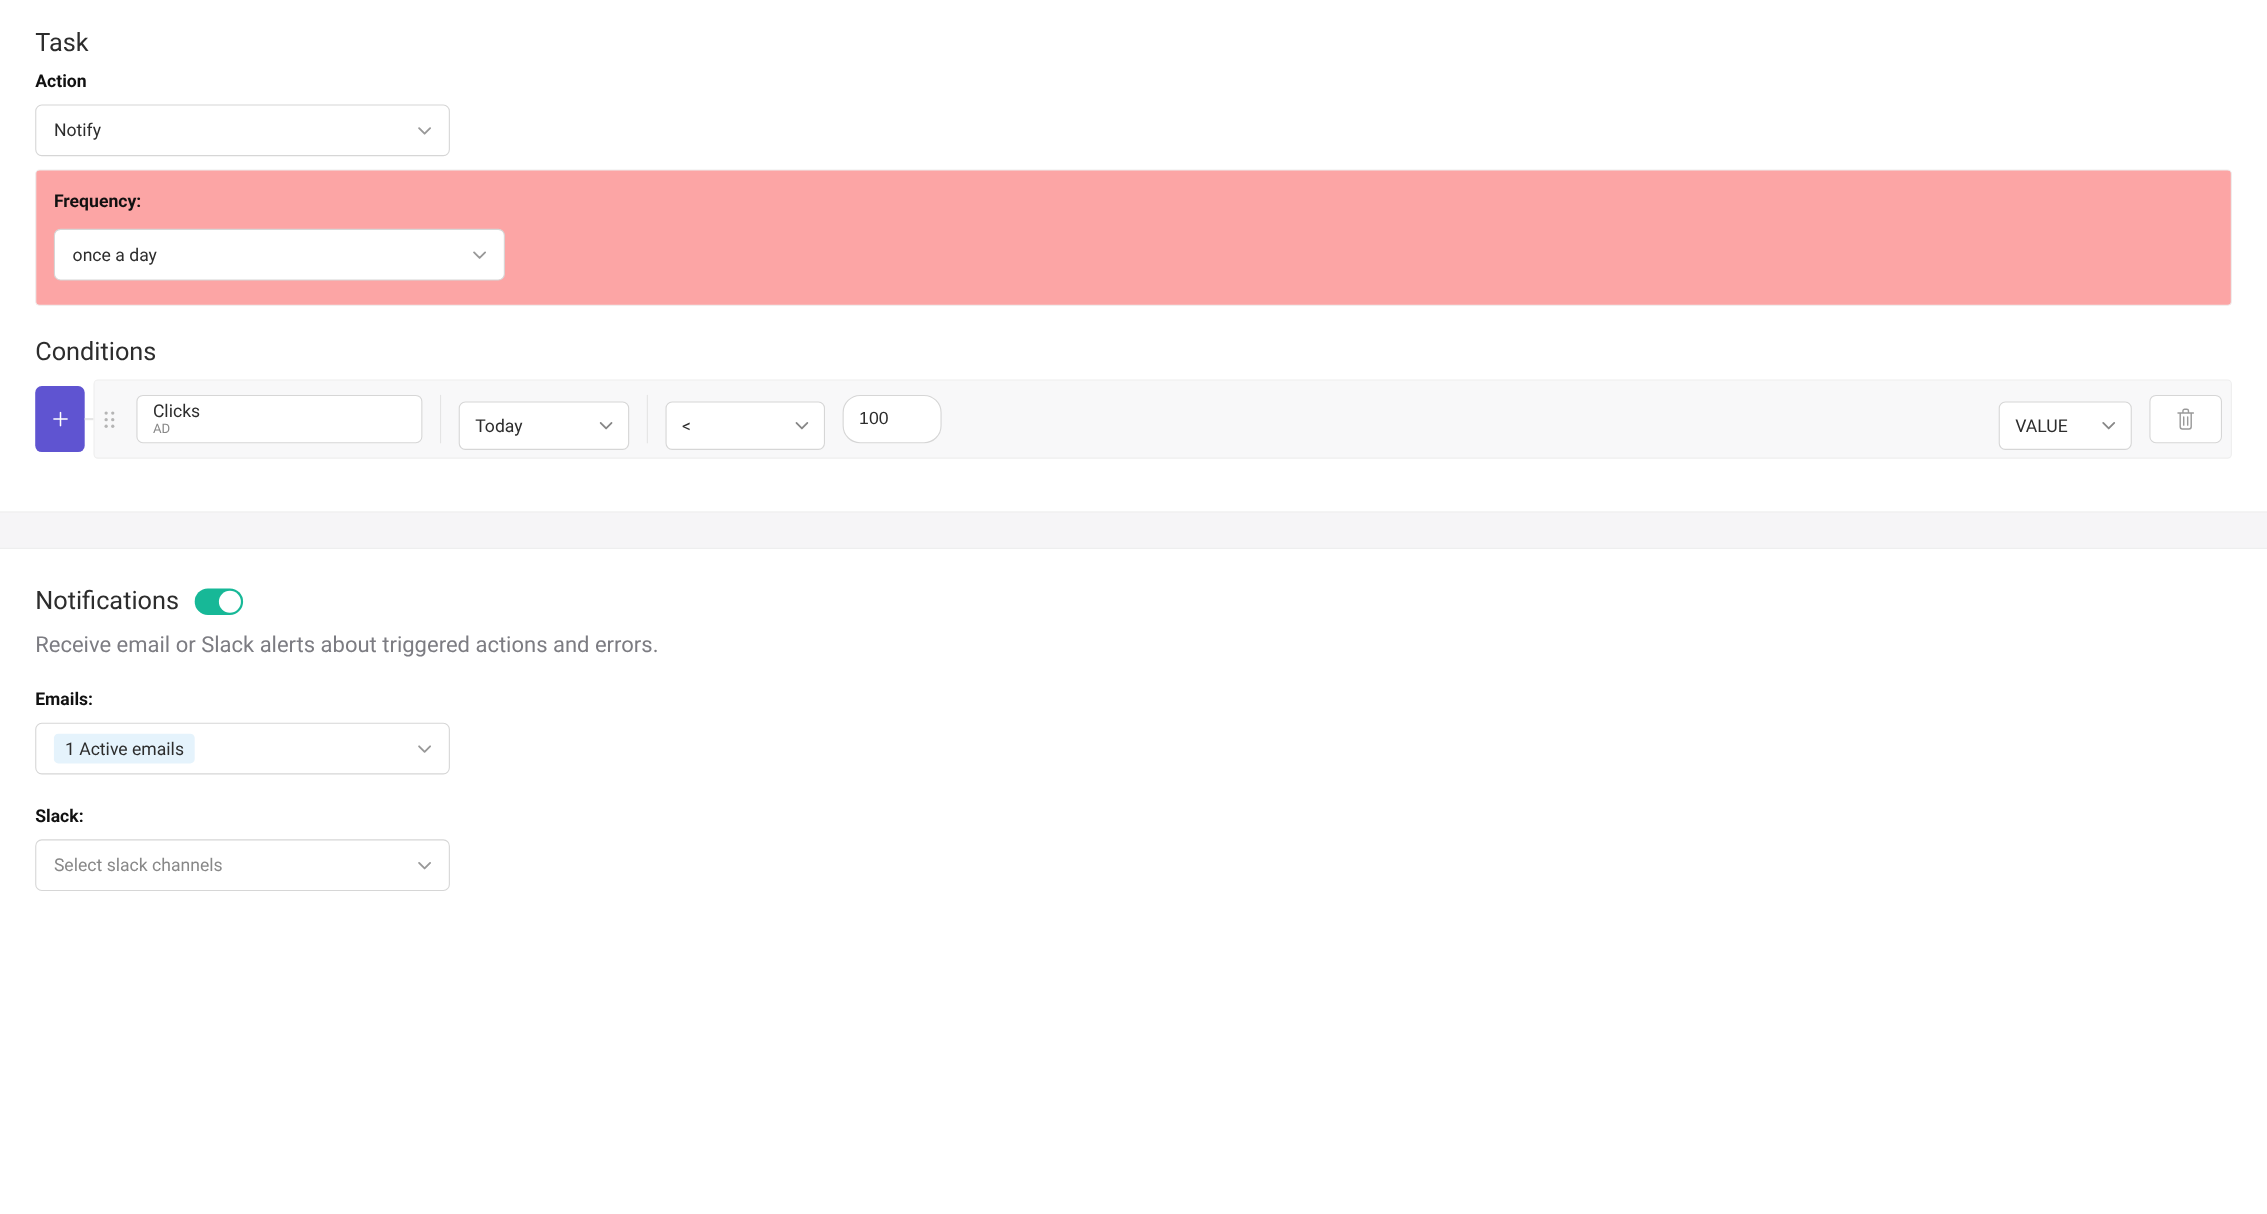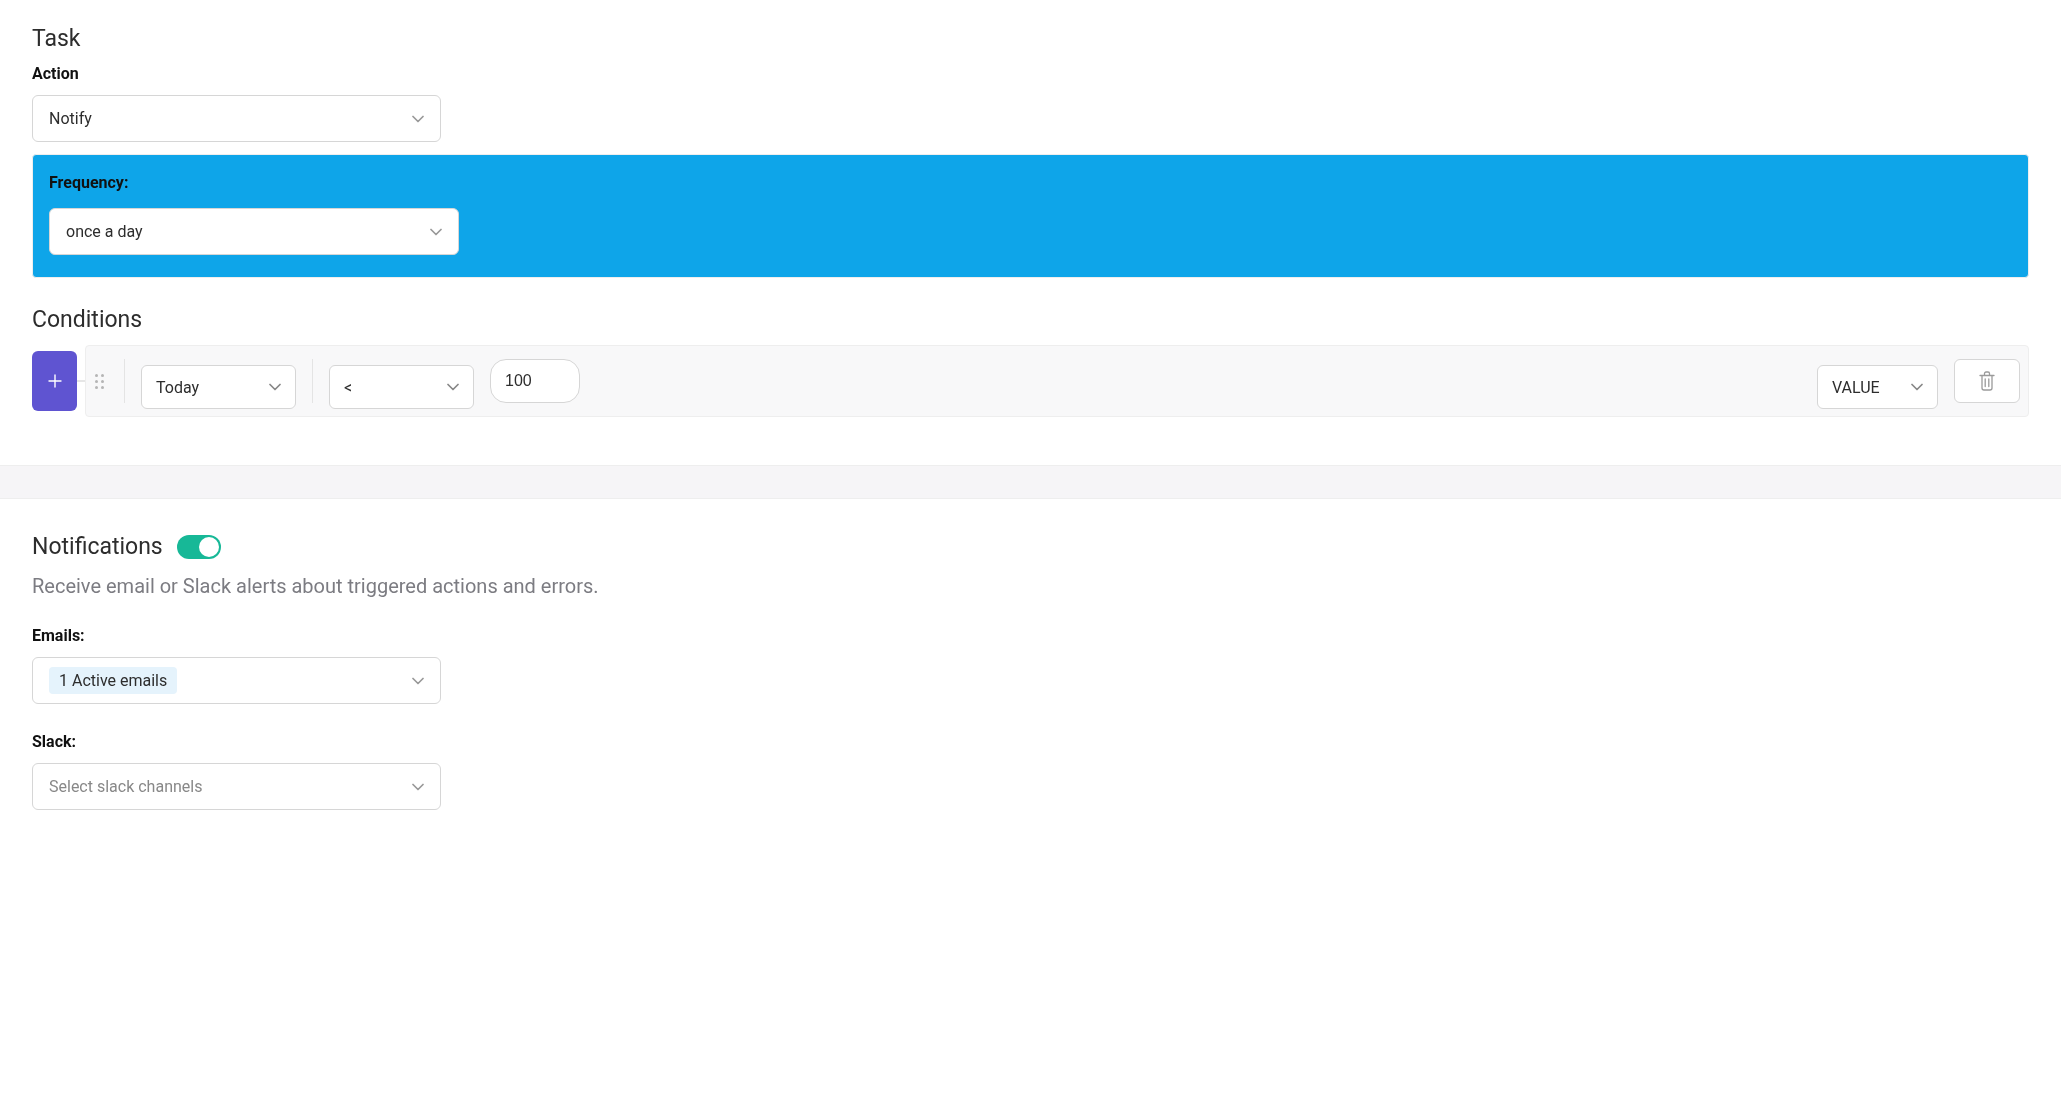--- a/index.html
+++ b/index.html
@@ -43,24 +43,24 @@
       font-size: 16px;
     }
     .select .placeholder {
       color: #888;
       font-size: 16px;
     }
     .select .chev {
       color: #999;
       flex-shrink: 0;
     }
-    .w-385 { width: 409px; }
+    .w-385 { width: 377px; }
     .w-410 { width: 410px; }
     .card-grey {
-      background: #0ea5e9;
+      background: #fca5a5;
       border: 1px solid #eee;
       border-radius: 4px;
       padding: 18px 16px 22px 16px;
       margin-top: 12px;
       margin-bottom: 28px;
     }
     .conditions-wrap {
       display: flex;
       align-items: center;
       gap: 14px;
@@ -187,20 +187,24 @@
   <div class="connector"></div>
   <div class="condition-row">
     <div class="drag-handle">
       <span></span>
         <span></span>
         <span></span>
         <span></span>
         <span></span>
         <span></span>
     </div>
+    <div class="metric-box">
+      <div class="top">Clicks</div>
+      <div class="sub">AD</div>
+    </div>
     <div class="divider-v"></div>
     <div class="cond-select w155">
       <span>Today</span>
       <svg class="chev" width="12" height="8" viewBox="0 0 12 8">
           <path d="M1 1.5 L6 6.5 L11 1.5" fill="none" stroke="#888" stroke-width="1.7" stroke-linecap="round" stroke-linejoin="round"></path>
         </svg>
     </div>
     <div class="divider-v"></div>
     <div class="cond-select w145">
       <span>&lt;</span>

